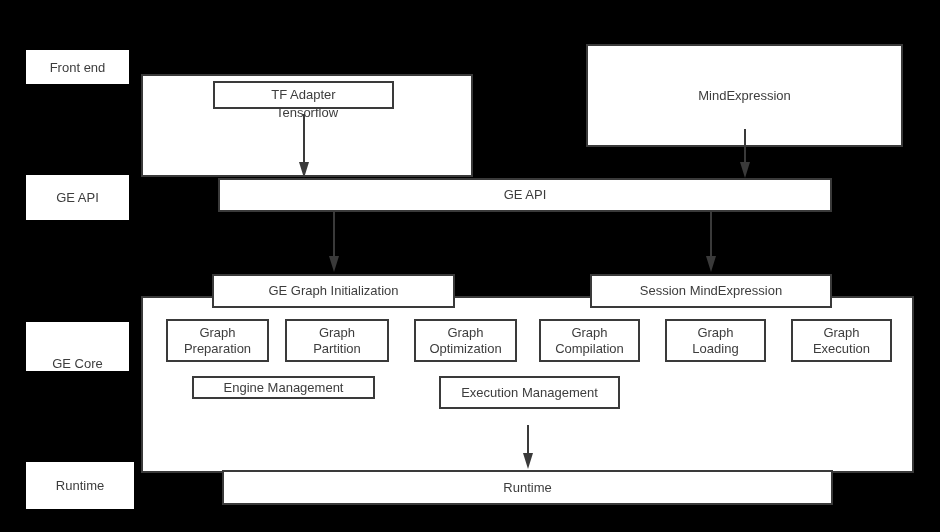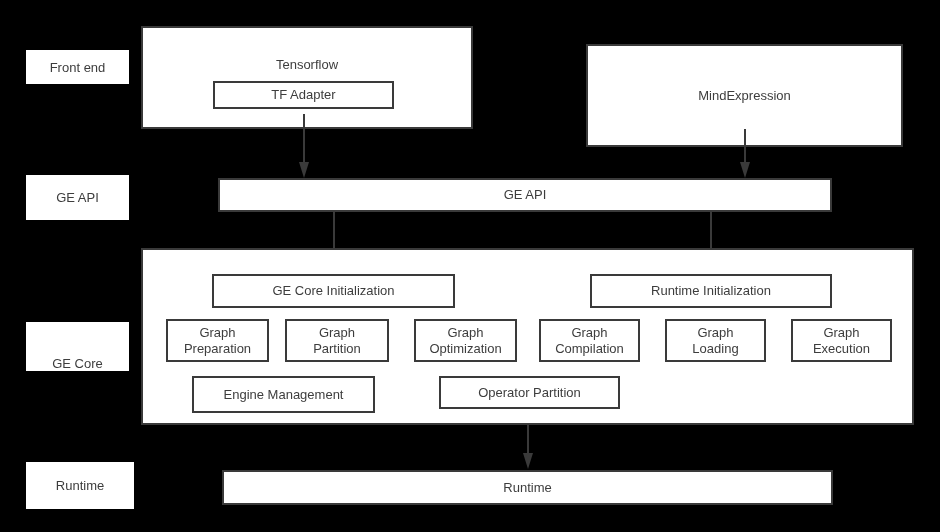--- a/index.html
+++ b/index.html
@@ -34,20 +34,21 @@
     border: none;
     box-sizing: border-box;
     color: #3d3d3d;
     display: flex;
     align-items: center;
     justify-content: center;
     text-align: center;
   }
   .container-box {
     display: block;
+    margin-top: 48px;
   }
   .group-title {
     position: absolute;
     left: 0;
     right: 0;
     text-align: center;
     color: #3d3d3d;
   }
   .arrow {
     position: absolute;
@@ -115,25 +116,25 @@
   <div class="arrow" style="left:703px; top:212px; width:16px; height:62px;">
     <svg width="16" height="62" viewBox="0 0 16 62">
       <line x1="8" y1="0" x2="8" y2="50" stroke="#3a3a3a" stroke-width="2"></line>
       <polygon points="8,60 3,44 13,44" fill="#3a3a3a"></polygon>
     </svg>
   </div>
 
   <div class="box container-box" style="left:141px; top:248px; width:773px; height:177px;"></div>
 
   <div class="box" style="left:212px; top:274px; width:243px; height:34px; font-size:13px;">
-    <span>GE Core Initialization</span>
+    <span>GE Graph Initialization</span>
   </div>
 
   <div class="box" style="left:590px; top:274px; width:242px; height:34px; font-size:13px;">
-    <span>Runtime Initialization</span>
+    <span>Session MindExpression</span>
   </div>
 
   <div class="box" style="left:166px; top:319px; width:103px; height:43px; font-size:13px;">
     <span>Graph
 Preparation</span>
   </div>
 
   <div class="box" style="left:285px; top:319px; width:104px; height:43px; font-size:13px;">
     <span>Graph
 Partition</span>
@@ -152,26 +153,26 @@
   <div class="box" style="left:665px; top:319px; width:101px; height:43px; font-size:13px;">
     <span>Graph
 Loading</span>
   </div>
 
   <div class="box" style="left:791px; top:319px; width:101px; height:43px; font-size:13px;">
     <span>Graph
 Execution</span>
   </div>
 
-  <div class="box" style="left:192px; top:376px; width:183px; height:37px; font-size:13px;">
+  <div class="box" style="left:192px; top:376px; width:183px; height:23px; font-size:13px;">
     <span>Engine Management</span>
   </div>
 
   <div class="box" style="left:439px; top:376px; width:181px; height:33px; font-size:13px;">
-    <span>Operator Partition</span>
+    <span>Execution Management</span>
   </div>
 
 
   <div class="arrow" style="left:520px; top:425px; width:16px; height:46px;">
     <svg width="16" height="46" viewBox="0 0 16 46">
       <line x1="8" y1="0" x2="8" y2="34" stroke="#3a3a3a" stroke-width="2"></line>
       <polygon points="8,44 3,28 13,28" fill="#3a3a3a"></polygon>
     </svg>
   </div>
 

